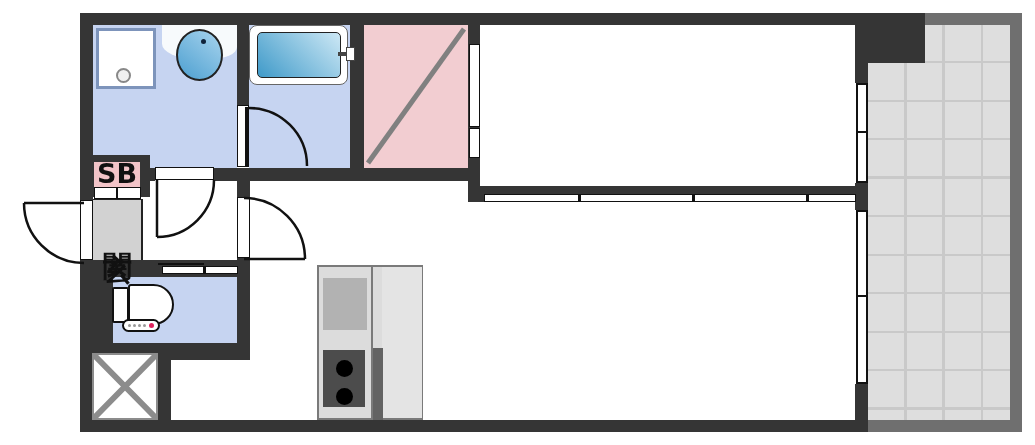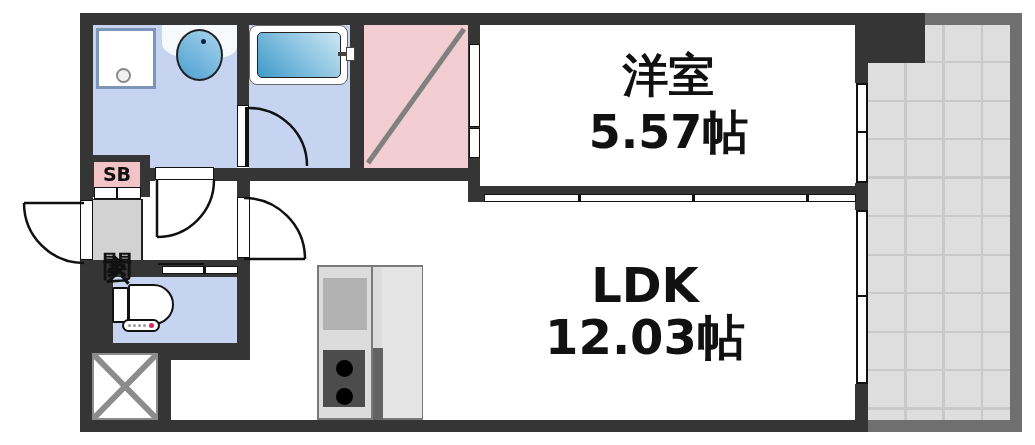--- a/index.html
+++ b/index.html
@@ -56,21 +56,21 @@
   <div class="wall" style="left:468px;top:186px;width:400px;height:16px;"></div>
   <div class="wall" style="left:237px;top:181px;width:13px;height:16px;"></div>
   <div class="wall" style="left:237px;top:258px;width:13px;height:102px;"></div>
   <div class="wall" style="left:80px;top:260px;width:168px;height:17px;"></div>
   <div class="wall" style="left:80px;top:277px;width:33px;height:66px;"></div>
   <div class="wall" style="left:80px;top:343px;width:168px;height:17px;"></div>
   <div class="wall" style="left:158px;top:350px;width:13px;height:82px;"></div>
   <div class="wall" style="left:80px;top:155px;width:70px;height:42px;"></div>
 
   <div style="left:94px;top:162px;width:46px;height:25px;background:var(--shoe-box-bg,#f2c4c8);"></div>
-  <div class="lbl" style="left:94px;top:161px;width:46px;font-size:19px;line-height:26px;">SB</div>
+  <div class="lbl" style="left:94px;top:161px;width:46px;font-size:27px;line-height:26px;">SB</div>
   <div class="panel" style="left:94px;top:187px;width:47px;height:12px;"></div>
   <div style="left:116px;top:187px;width:2px;height:12px;background:#111;"></div>
   <div class="floor-gray" style="left:93px;top:199px;width:50px;height:61px;border-right:2px solid #222;border-top:1px solid #222;"></div>
   <div class="lbl" style="left:99px;top:198px;width:38px;height:62px;font-size:29px;line-height:38px;writing-mode:vertical-rl;">玄関</div>
 
   <div class="doorway" style="left:80px;top:200px;width:13px;height:60px;"></div>
   <div class="doorway" style="left:155px;top:167px;width:59px;height:13px;"></div>
   <div class="doorway" style="left:237px;top:105px;width:12px;height:62px;"></div>
   <div class="doorway" style="left:237px;top:197px;width:13px;height:61px;"></div>
   <div class="panel" style="left:469px;top:44px;width:11px;height:83px;"></div>
@@ -129,22 +129,14 @@
       <path d="M 214 180 A 57 57 0 0 1 157 237"></path>
       <path d="M 244 259 L 305 259"></path>
       <path d="M 244 198 A 61 61 0 0 1 305 259"></path>
       <path d="M 247 107 L 247 166" stroke-width="4"></path>
       <path d="M 249 108 A 58 58 0 0 1 307 166"></path>
     </g>
     <path d="M 368 163 L 464 29" stroke="#808080" stroke-width="5"></path>
     <path d="M 94 355 L 156 418 M 156 355 L 94 418" stroke="#8c8c8c" stroke-width="6"></path>
   </svg>
 
-  <div class="lbl" style="left:480px;top:47px;width:377px;font-size:46px;line-height:57px;">
-    <div style="position:static;">洋室</div>
-    <div style="position:static;">5.57帖</div>
-  </div>
-  <div class="lbl" style="left:430px;top:259px;width:430px;font-size:48px;line-height:52px;">
-    <div style="position:static;">LDK</div>
-    <div style="position:static;">12.03帖</div>
-  </div>
 
 </div>
 
 </body></html>

